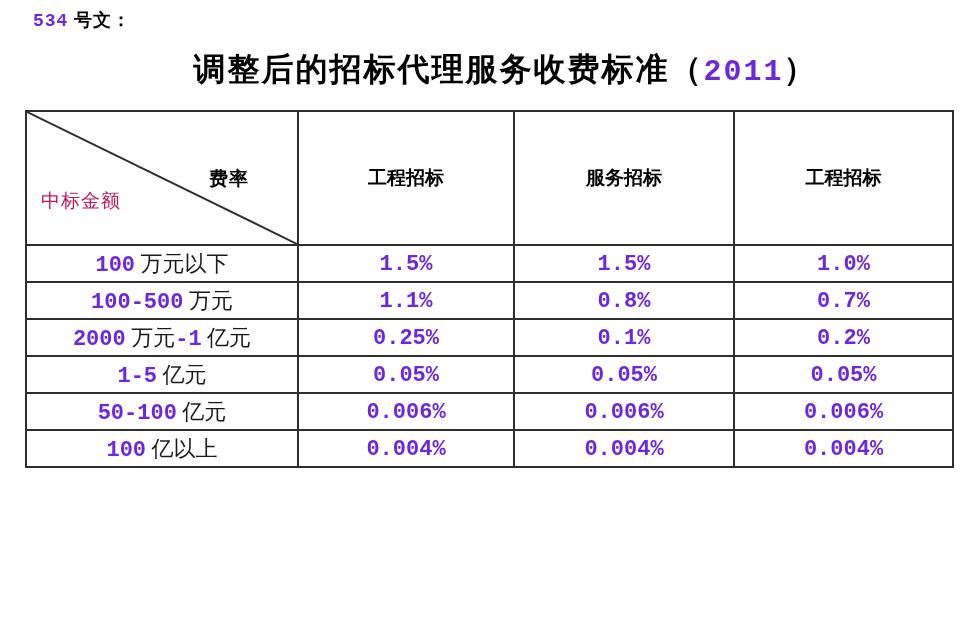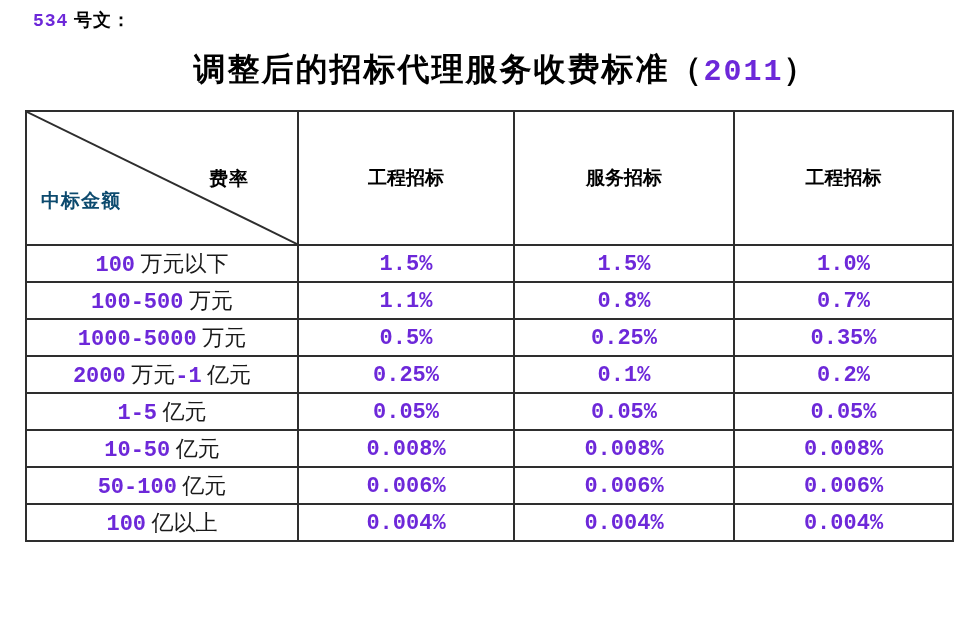--- a/index.html
+++ b/index.html
@@ -80,22 +80,22 @@
     font-weight: 700;
     color: #000000;
     letter-spacing: 1px;
     margin-top: 20px;
   }
   .corner-bottom {
     position: absolute;
     left: 14px;
     bottom: 30px;
     font-size: 19px;
-    font-weight: 700;
-    color: #0c4a6e;
+    font-weight: 400;
+    color: #be185d;
     letter-spacing: 1px;
   }
   
   .num {
     font-family: Liberation Mono, monospace;
     font-weight: 700;
     color: #6d28d9;
     text-align: center;
   }
   .title .num { font-size: 30px; }
@@ -137,42 +137,30 @@
         <td class="mix"><span class="num">1.5%</span></td>
         <td class="mix"><span class="num">1.0%</span></td>
       </tr>
       <tr>
         <th class="mix"><span class="num">100-500</span> 万元</th>
         <td class="mix"><span class="num">1.1%</span></td>
         <td class="mix"><span class="num">0.8%</span></td>
         <td class="mix"><span class="num">0.7%</span></td>
       </tr>
       <tr>
-        <th class="mix"><span class="num">1000-5000</span> 万元</th>
-        <td class="mix"><span class="num">0.5%</span></td>
-        <td class="mix"><span class="num">0.25%</span></td>
-        <td class="mix"><span class="num">0.35%</span></td>
-      </tr>
-      <tr>
         <th class="mix"><span class="num">2000</span> 万元<span class="num">-1</span> 亿元</th>
         <td class="mix"><span class="num">0.25%</span></td>
         <td class="mix"><span class="num">0.1%</span></td>
         <td class="mix"><span class="num">0.2%</span></td>
       </tr>
       <tr>
         <th class="mix"><span class="num">1-5</span> 亿元</th>
         <td class="mix"><span class="num">0.05%</span></td>
         <td class="mix"><span class="num">0.05%</span></td>
         <td class="mix"><span class="num">0.05%</span></td>
-      </tr>
-      <tr>
-        <th class="mix"><span class="num">10-50</span> 亿元</th>
-        <td class="mix"><span class="num">0.008%</span></td>
-        <td class="mix"><span class="num">0.008%</span></td>
-        <td class="mix"><span class="num">0.008%</span></td>
       </tr>
       <tr>
         <th class="mix"><span class="num">50-100</span> 亿元</th>
         <td class="mix"><span class="num">0.006%</span></td>
         <td class="mix"><span class="num">0.006%</span></td>
         <td class="mix"><span class="num">0.006%</span></td>
       </tr>
       <tr>
         <th class="mix"><span class="num">100</span> 亿以上</th>
         <td class="mix"><span class="num">0.004%</span></td>

